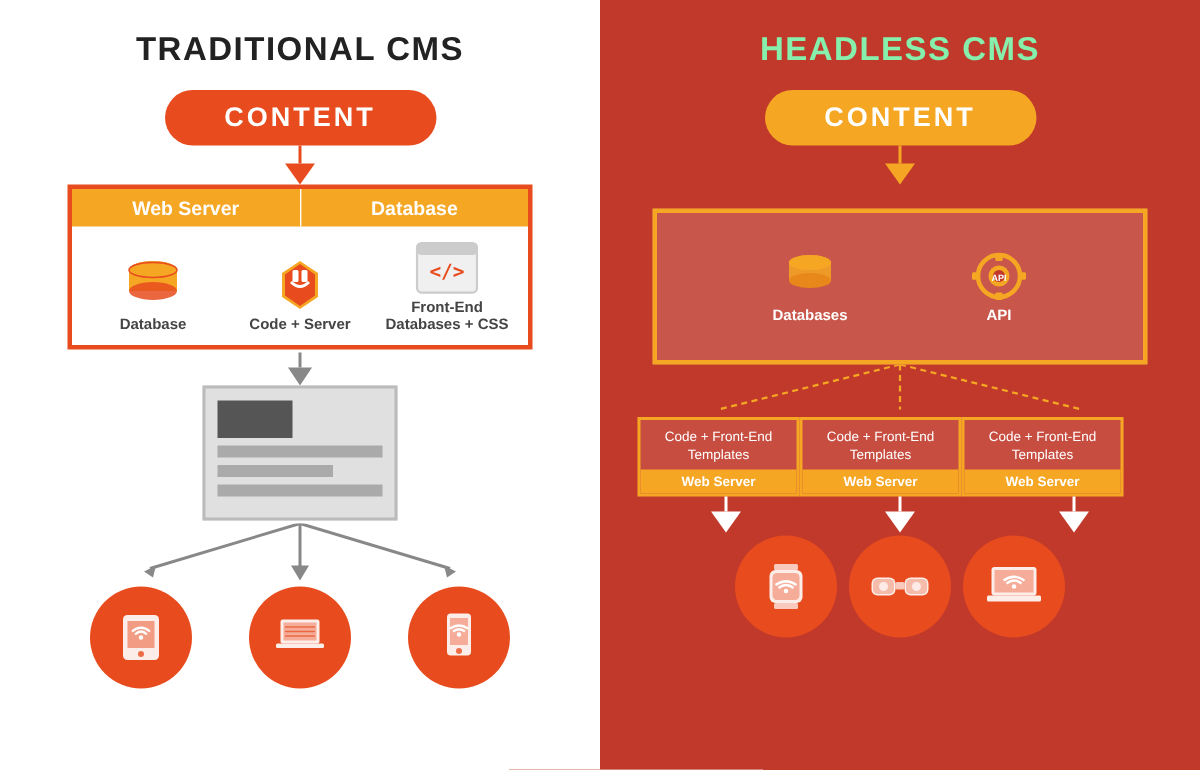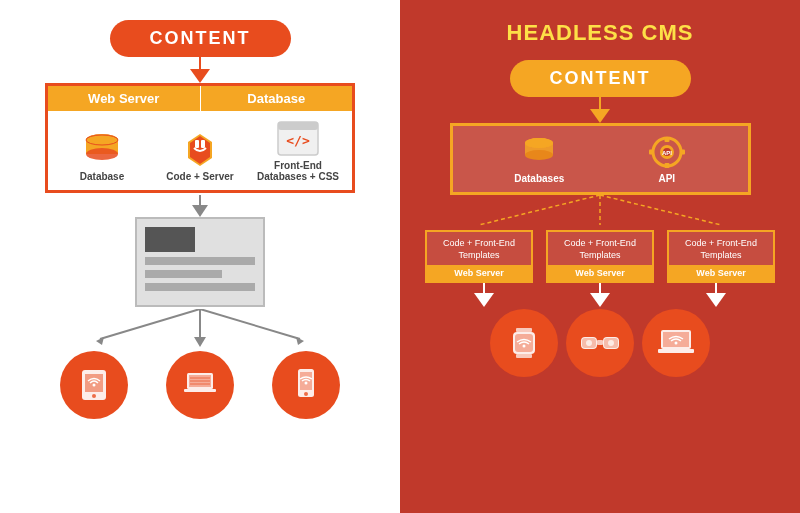--- a/index.html
+++ b/index.html
@@ -37,21 +37,21 @@
 
     .section-title {
       font-size: 22px;
       font-weight: 900;
       letter-spacing: 1px;
       margin-bottom: 14px;
       color: #222;
     }
 
     .right-side .section-title {
-      color: #fde047;
+      color: #86efac;
     }
 
     
     .content-pill {
       background: #e84c1e;
       color: #fff;
       font-weight: 800;
       font-size: 18px;
       letter-spacing: 2px;
       padding: 8px 40px;
@@ -201,22 +201,23 @@
       background: #e84c1e;
       display: flex;
       align-items: center;
       justify-content: center;
     }
 
     
     .api-box {
       border: 3px solid #f5a623;
       background: rgba(255,255,255,0.15);
-      width: 301px;
-      padding: 0;
+      width: 330px;
+      padding: 16px;
+      margin-top: 16px;
     }
 
     .api-icons-row {
       display: flex;
       justify-content: space-around;
       align-items: flex-end;
       padding: 10px 20px 8px;
     }
 
     .api-icon-box {
@@ -227,21 +228,21 @@
       font-size: 10px;
       color: #fff;
       font-weight: 600;
     }
 
     
     .three-boxes-row {
       display: flex;
       gap: 0;
       width: 350px;
-      justify-content: space-between;
+      justify-content: flex-start;
     }
 
     .small-server-box {
       border: 2px solid #f5a623;
       background: rgba(255,255,255,0.1);
       width: 108px;
       display: flex;
       flex-direction: column;
       align-items: center;
     }
@@ -305,20 +306,21 @@
       position: relative;
       width: 350px;
       height: 35px;
     }
 
   </style>
 </head>
 <body>
 
 <div class="left-side">
+  <div class="section-title">TRADITIONAL CMS</div>
 
   <div class="content-pill">CONTENT</div>
 
   <div style="width:2px;height:12px;background:#e84c1e;margin:0 auto;"></div>
   <div class="arrow-down"></div>
 
   <div class="server-box">
     <div class="server-header-row">
       <div class="server-label">Web Server</div>
       <div class="server-label">Database</div>

